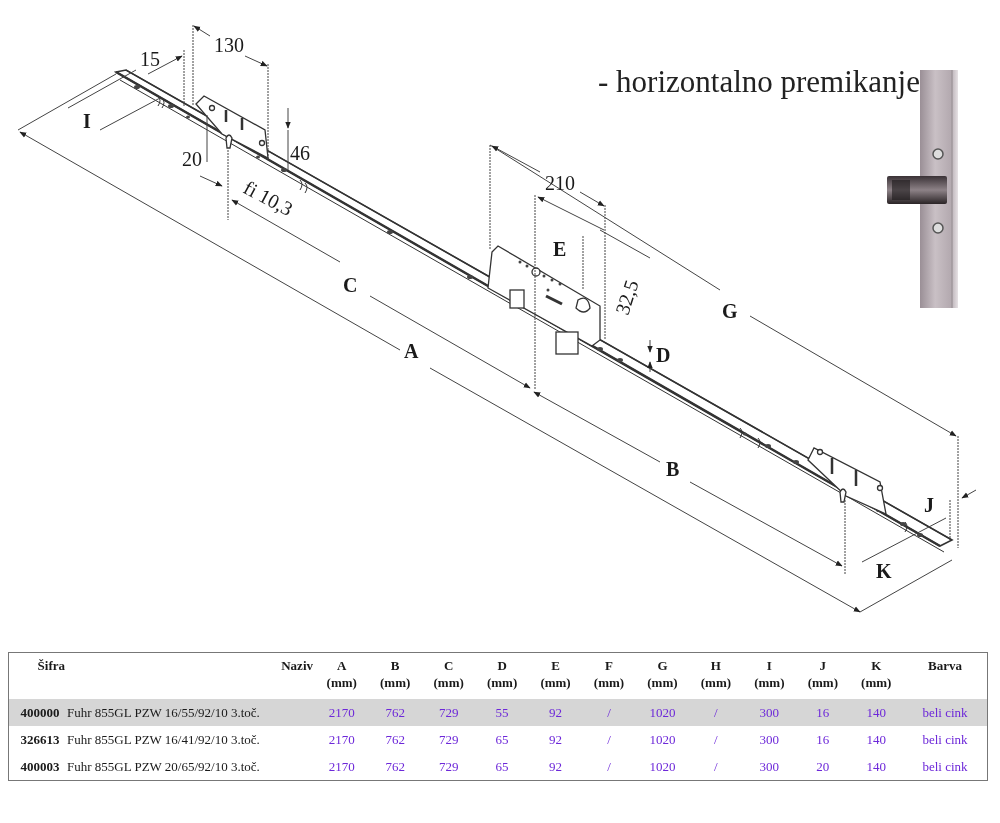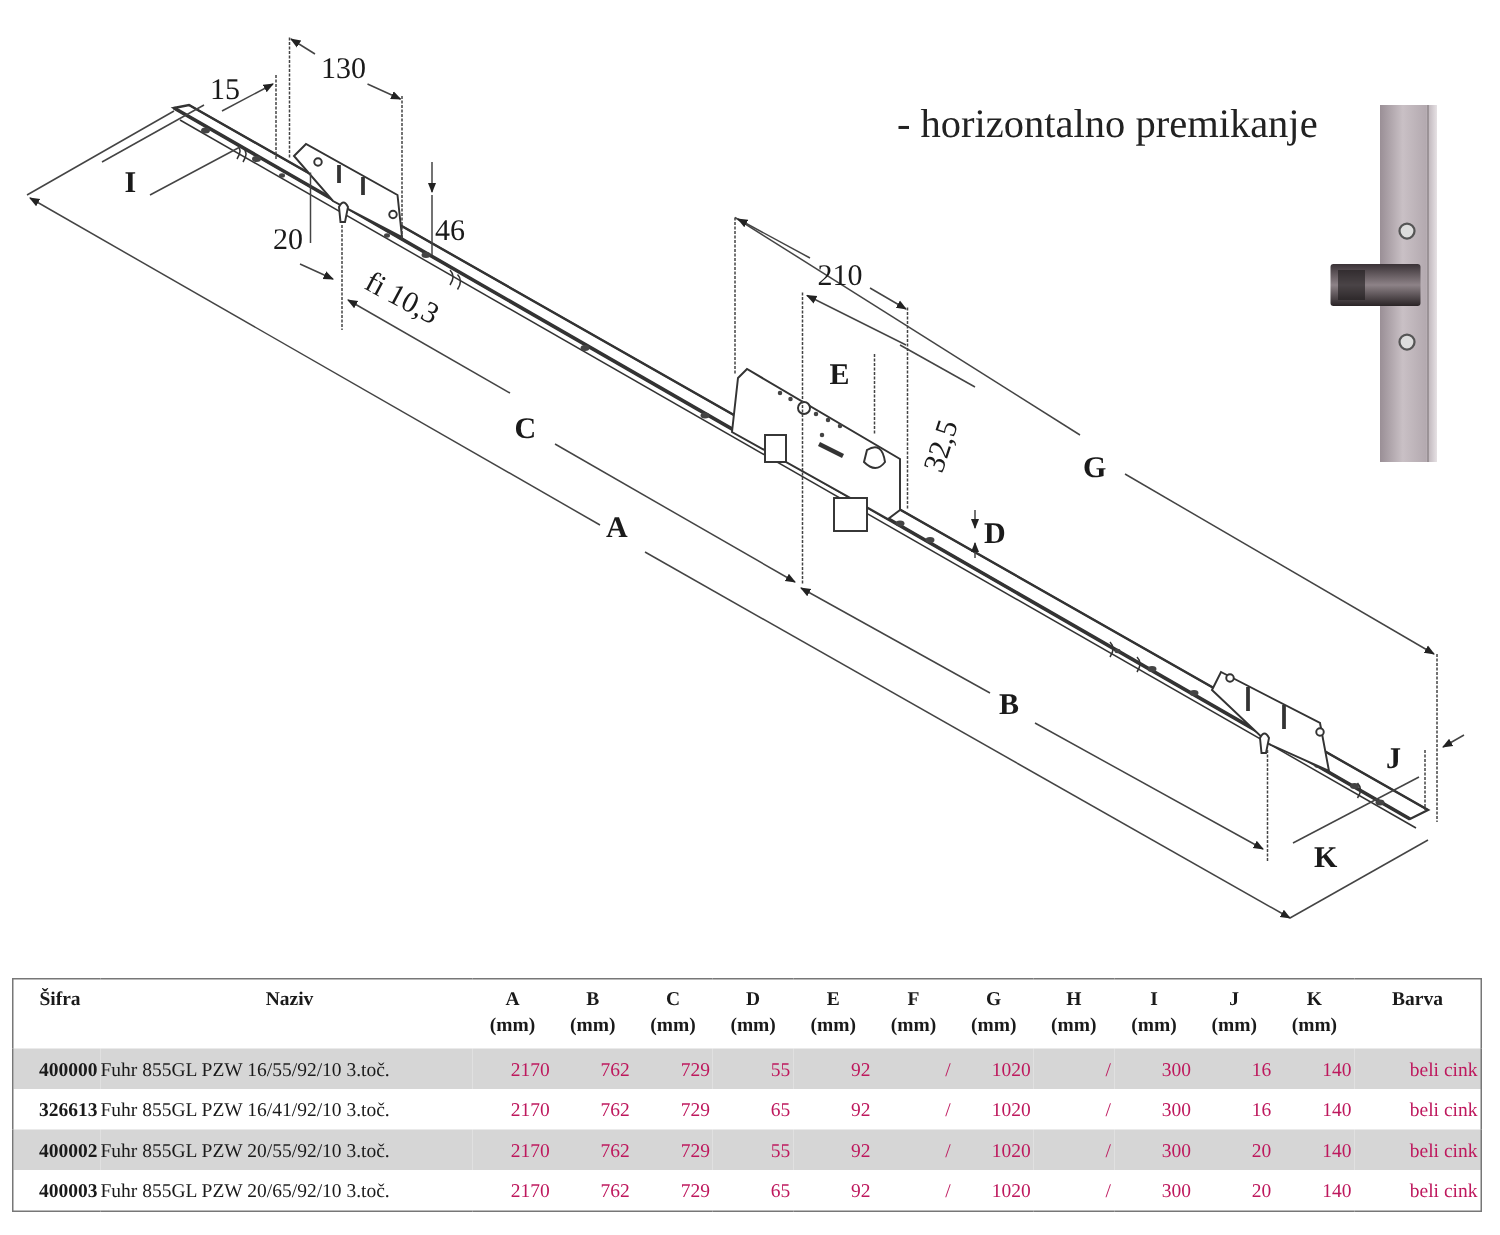--- a/index.html
+++ b/index.html
@@ -2,35 +2,35 @@
 <html><head>
 <meta charset="utf-8">
 <style>
   html, body { margin: 0; padding: 0; background: #ffffff; }
   body { width: 1000px; height: 823px; position: relative; overflow: hidden;
          font-family: "Liberation Serif", "DejaVu Serif", serif; color: #1a1a1a; }
   #drawing { position: absolute; left: 0; top: 0; width: 1000px; height: 640px; }
   #drawing text { font-family: "Liberation Serif", "DejaVu Serif", serif; fill: #1a1a1a; }
   .dim-num { font-size: 20px; }
   .dim-letter { font-size: 20px; font-weight: bold; }
-  .caption { position: absolute; left: 598px; top: 66px; font-size: 27px; line-height: 32px; color: #222; }
+  .caption { position: absolute; left: 598px; top: 66px; font-size: 31px; line-height: 32px; color: #222; }
   .caption div { white-space: nowrap; }
   .caption .l2 { padding-left: 18px; }
   .photo { position: absolute; left: 884px; top: 70px; width: 80px; height: 240px; }
 
   table.spec { position: absolute; left: 8px; top: 652px; width: 980px; border-collapse: collapse;
                border: 1px solid #777; font-size: 13px; }
   table.spec th { font-weight: bold; text-align: center; vertical-align: top; padding: 4px 2px 8px 2px;
                   line-height: 17px; background: #fff; }
-  table.spec th.left { text-align: center; padding-left: 6px; }
+  table.spec th.left { text-align: right; padding-left: 6px; }
   table.spec td { text-align: center; padding: 0 2px; height: 27px; white-space: nowrap; }
-  table.spec td.code { text-align: right; font-weight: bold; padding-left: 6px; }
+  table.spec td.code { text-align: center; font-weight: bold; padding-left: 6px; }
   table.spec td.name { text-align: left; padding-left: 0; margin-top: 26px; }
   table.spec tr.shade td { background: #d6d6d6; }
-  table.spec td.num, table.spec td.color { color: #be185d; text-align: right; }
+  table.spec td.num, table.spec td.color { color: #6d28d9; }
 </style>
 </head>
 <body>
 
 <svg id="drawing" viewBox="0 0 1000 640" xmlns="http://www.w3.org/2000/svg">
   <defs>
     <marker id="arr" viewBox="0 0 10 10" refX="9" refY="5" markerWidth="7" markerHeight="7" orient="auto-start-reverse">
       <path d="M0,1 L10,5 L0,9 z" fill="#222"></path>
     </marker>
   </defs>
@@ -248,36 +248,20 @@
       <td class="num">65</td>
       <td class="num">92</td>
       <td class="num">/</td>
       <td class="num">1020</td>
       <td class="num">/</td>
       <td class="num">300</td>
       <td class="num">16</td>
       <td class="num">140</td>
       <td class="color">beli cink</td>
     </tr>
-    <tr class="shade">
-      <td class="code">400002</td>
-      <td class="name">Fuhr 855GL PZW 20/55/92/10 3.toč.</td>
-      <td class="num">2170</td>
-      <td class="num">762</td>
-      <td class="num">729</td>
-      <td class="num">55</td>
-      <td class="num">92</td>
-      <td class="num">/</td>
-      <td class="num">1020</td>
-      <td class="num">/</td>
-      <td class="num">300</td>
-      <td class="num">20</td>
-      <td class="num">140</td>
-      <td class="color">beli cink</td>
-    </tr>
     <tr>
       <td class="code">400003</td>
       <td class="name">Fuhr 855GL PZW 20/65/92/10 3.toč.</td>
       <td class="num">2170</td>
       <td class="num">762</td>
       <td class="num">729</td>
       <td class="num">65</td>
       <td class="num">92</td>
       <td class="num">/</td>
       <td class="num">1020</td>

